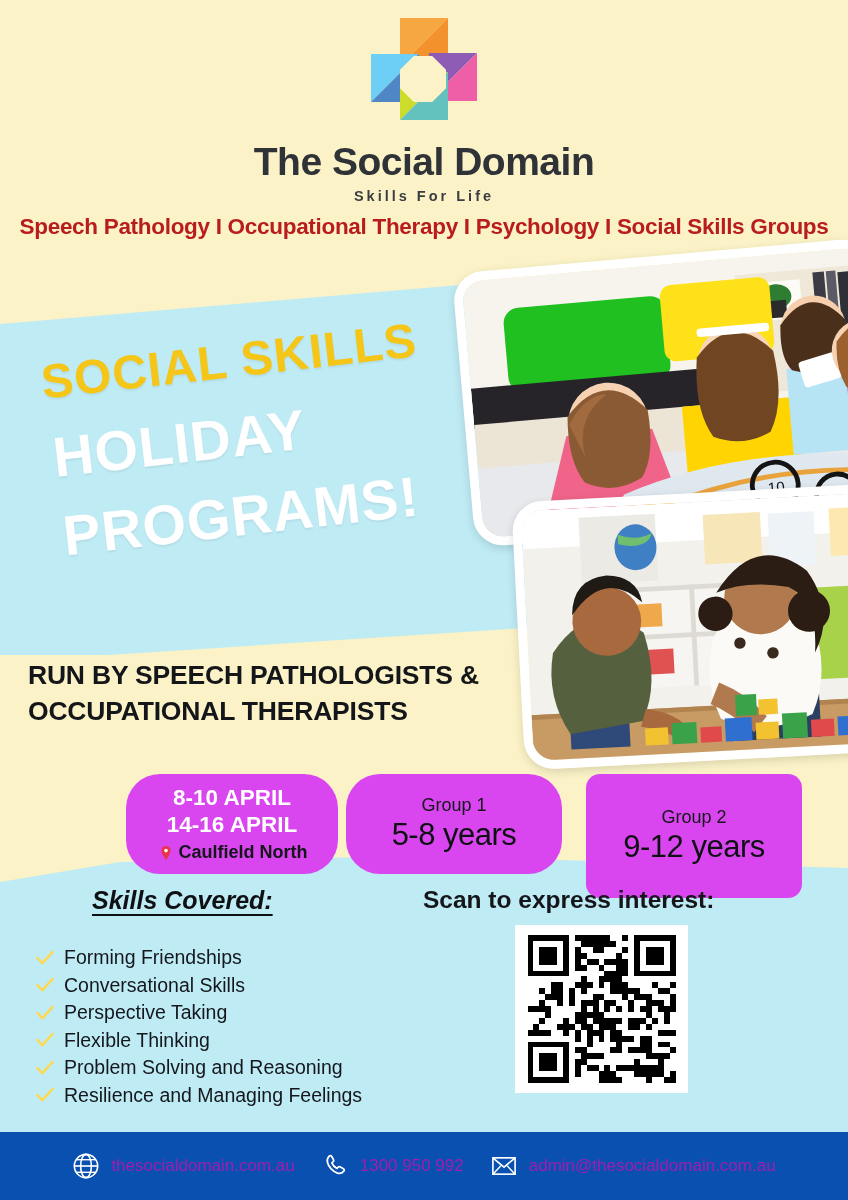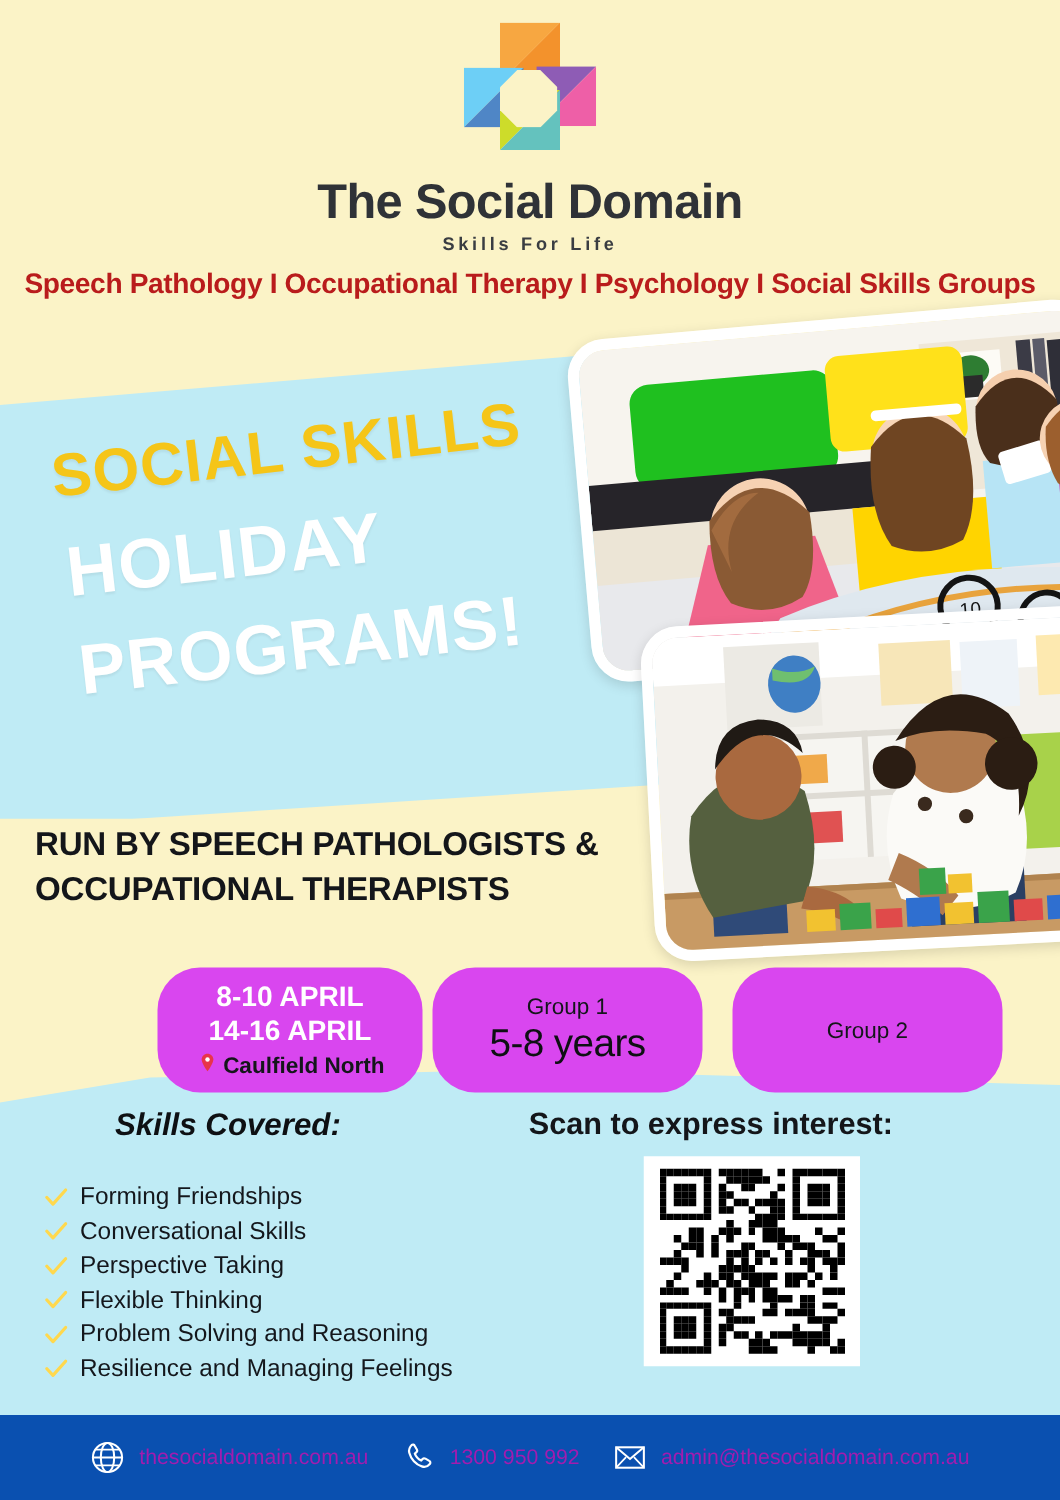--- a/index.html
+++ b/index.html
@@ -88,34 +88,34 @@
   }
 
   
   .badges { position:absolute; top:774px; left:0; width:848px; height:104px; }
   .badge {
     position:absolute; background:#d946ef; border-radius:34px;
     display:flex; flex-direction:column; align-items:center; justify-content:center;
   }
   .badge-dates { left:126px; top:0; width:212px; height:100px; }
   .badge-g1 { left:346px; top:0; width:216px; height:100px; }
-  .badge-g2 { left:586px; top:0; width:216px; height:100px; }
+  .badge-g2 { left:586px; top:0; width:216px; height:124px;border-radius:14px; }
   .dates-l1, .dates-l2 {
     font-size:22.5px; font-weight:bold; color:#ffffff; line-height:1.18;
   }
-  .loc-row { display:flex; gap:4px; margin-top:4px; }
+  .loc-row { display:flex; align-items:center; gap:4px; margin-top:4px; }
   .loc-text { font-size:18px; font-weight:bold; color:#14161A; }
   .grp-label { font-size:18px; color:#14161A; }
   .grp-value { font-size:31px; color:#0E1013; margin-top:1px; letter-spacing:-0.5px; }
 
   
   .skills-head {
     position:absolute; top:886px; left:92px;
     font-size:25px; font-weight:bold; font-style:italic;
-    color:#0E1013; text-underline-offset:5px;
+    color:#0E1013; text-decoration:underline; text-underline-offset:5px;
   }
   .skills-list { position:absolute; top:944px; left:36px; width:400px; }
   .skill-row { display:flex; align-items:center; gap:10px; height:27.5px; }
   .tick { width:18px; height:16px; flex:0 0 18px; }
   .skill-text { font-size:19.5px; color:#14171C; }
 
   
   .qr-head {
     position:absolute; top:886px; left:423px;
     font-size:24.5px; font-weight:bold; color:#14161A;
@@ -292,20 +292,21 @@
       </div>
     </div>
 
     <div class="badge badge-g1">
       <div class="grp-label">Group 1</div>
       <div class="grp-value">5-8 years</div>
     </div>
 
     <div class="badge badge-g2">
       <div class="grp-label">Group 2</div>
+      <div class="grp-value">9-12 years</div>
     </div>
   </div>
 
   <div class="skills-head">Skills Covered: </div>
   <div class="skills-list" id="skills-list">
       <div class="skill-row">
         <svg class="tick" viewBox="0 0 24 20">
           <path d="M2 10 L8.5 17 L22 2" fill="none" stroke="#FFD84D" stroke-width="3.4" stroke-linecap="round" stroke-linejoin="round"></path>
         </svg>
         <span class="skill-text">Forming Friendships</span>

